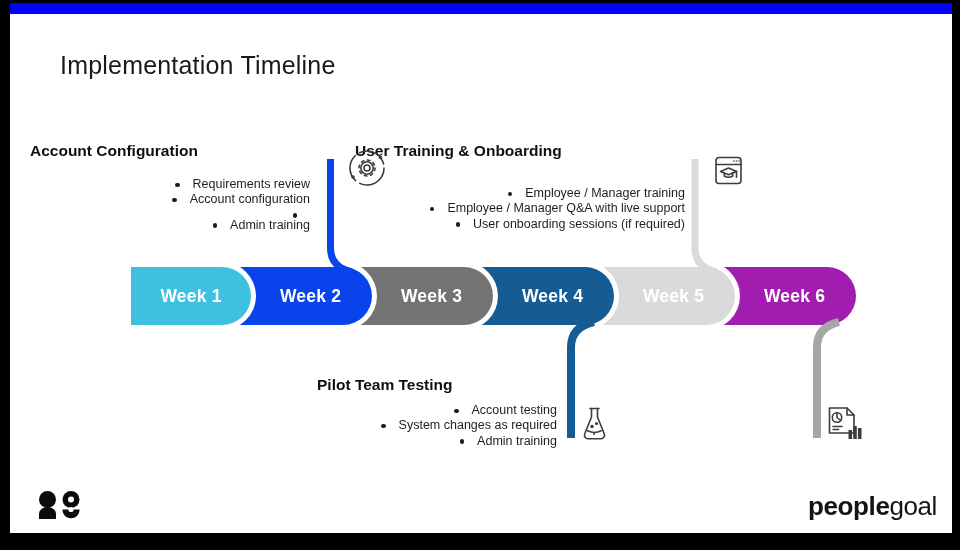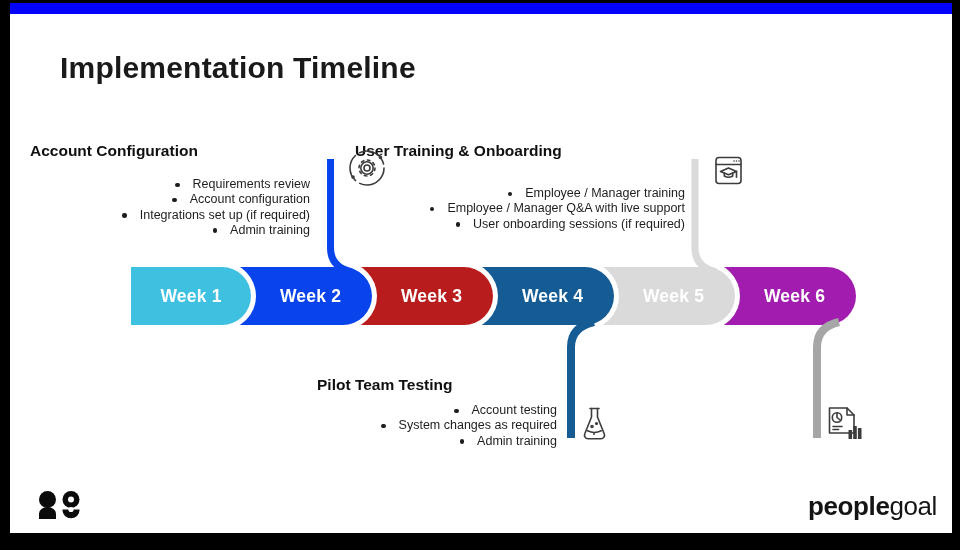--- a/index.html
+++ b/index.html
@@ -3,21 +3,21 @@
 <meta charset="utf-8">
 <style>
   html,body{margin:0;padding:0;}
   body{
     width:960px;height:550px;background:#000;position:relative;overflow:hidden;
     font-family:"Liberation Sans","DejaVu Sans",sans-serif;
   }
   .accent-bar{position:absolute;left:10px;top:3px;width:942px;height:11px;background:#0202FB;}
   .slide{position:absolute;left:10px;top:14px;width:942px;height:519px;background:#fff;}
 
-  .title{position:absolute;left:50px;top:37px;margin:0;font-size:30px;font-weight:700;
+  .title{position:absolute;left:50px;top:37px;margin:0;font-size:25px;font-weight:400;
          color:#1a1a1a;letter-spacing:0.2px;}
 
   
   .callout{position:absolute;text-align:left;}
   .callout h3{margin:0;font-size:15.5px;line-height:19px;font-weight:700;color:#101010;}
   .items{list-style:none;margin:0;padding:0;}
   .items li{display:flex;justify-content:flex-end;align-items:flex-start;}
   .dot{width:4.5px;height:4.5px;border-radius:50%;background:#1d1d1d;margin:5.5px 13px 0 0;flex:none;}
   .txt{font-size:12.5px;line-height:15.3px;color:#1e1e1e;}
 
@@ -79,21 +79,20 @@
       <li>
           <span class="dot"></span>
           <span class="txt">Requirements review</span>
         </li>
       <li>
           <span class="dot"></span>
           <span class="txt">Account configuration</span>
         </li>
       <li>
           <span class="dot"></span>
-          <span class="txt">Integrations set up (if required)</span>
         </li>
       <li>
           <span class="dot"></span>
           <span class="txt">Admin training</span>
         </li>
     </ul>
   </section>
 
   <section class="callout co-training">
     <h3>User Training &amp; Onboarding</h3>
@@ -132,21 +131,21 @@
   </section>
 
 
   <div class="timeline">
     <div class="week w1" style="background: rgb(62, 192, 225); align-items: center;">
         <span>Week 1</span>
       </div>
     <div class="week w2" style="background: rgb(9, 67, 235);">
         <span>Week 2</span>
       </div>
-    <div class="week w3" style="background: #b91c1c;">
+    <div class="week w3" style="background: #737373;">
         <span>Week 3</span>
       </div>
     <div class="week w4" style="background: rgb(21, 92, 149);">
         <span>Week 4</span>
       </div>
     <div class="week w5" style="background: rgb(218, 218, 218);">
         <span>Week 5</span>
       </div>
     <div class="week w6" style="background: #a21caf;">
         <span>Week 6</span>

